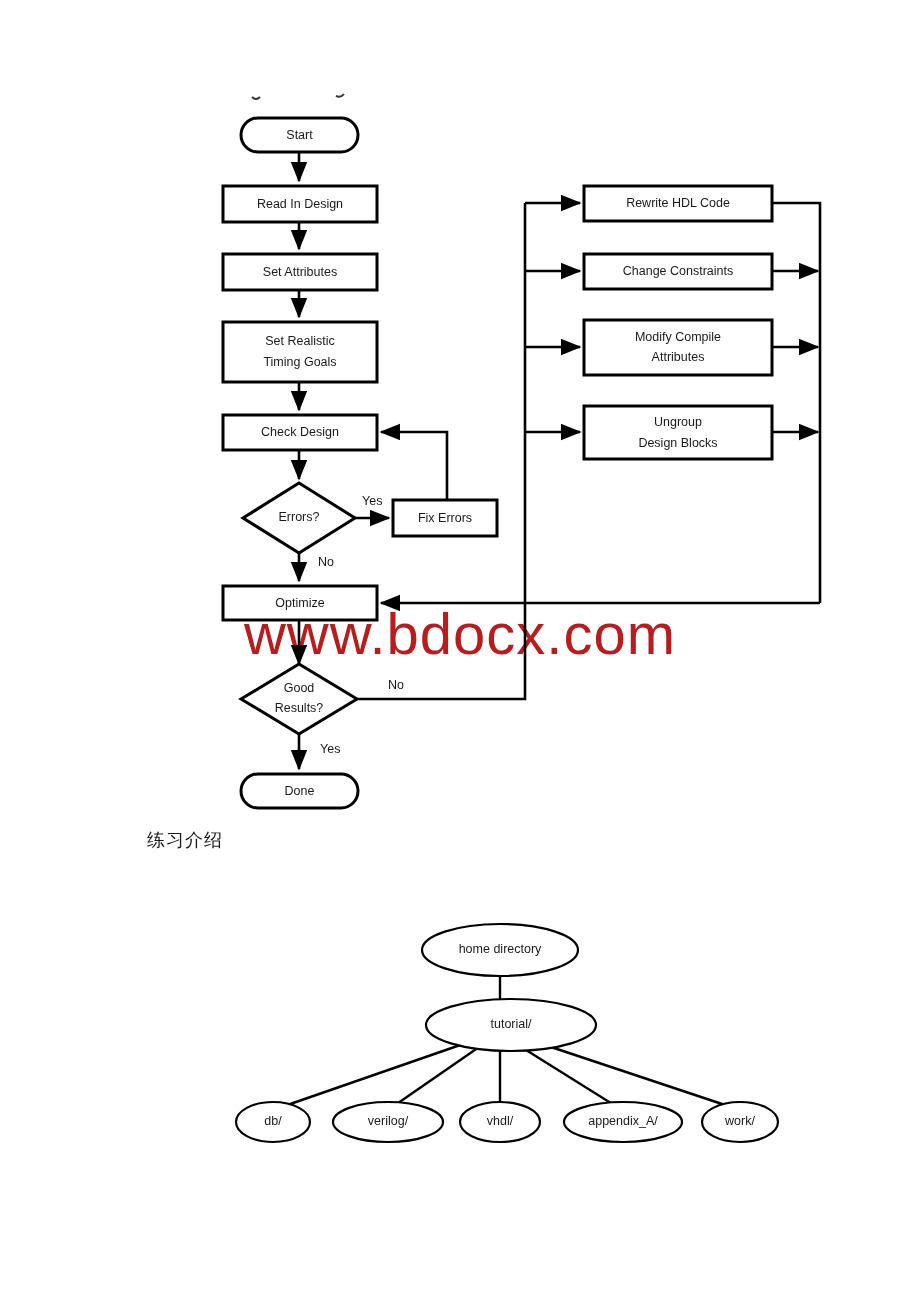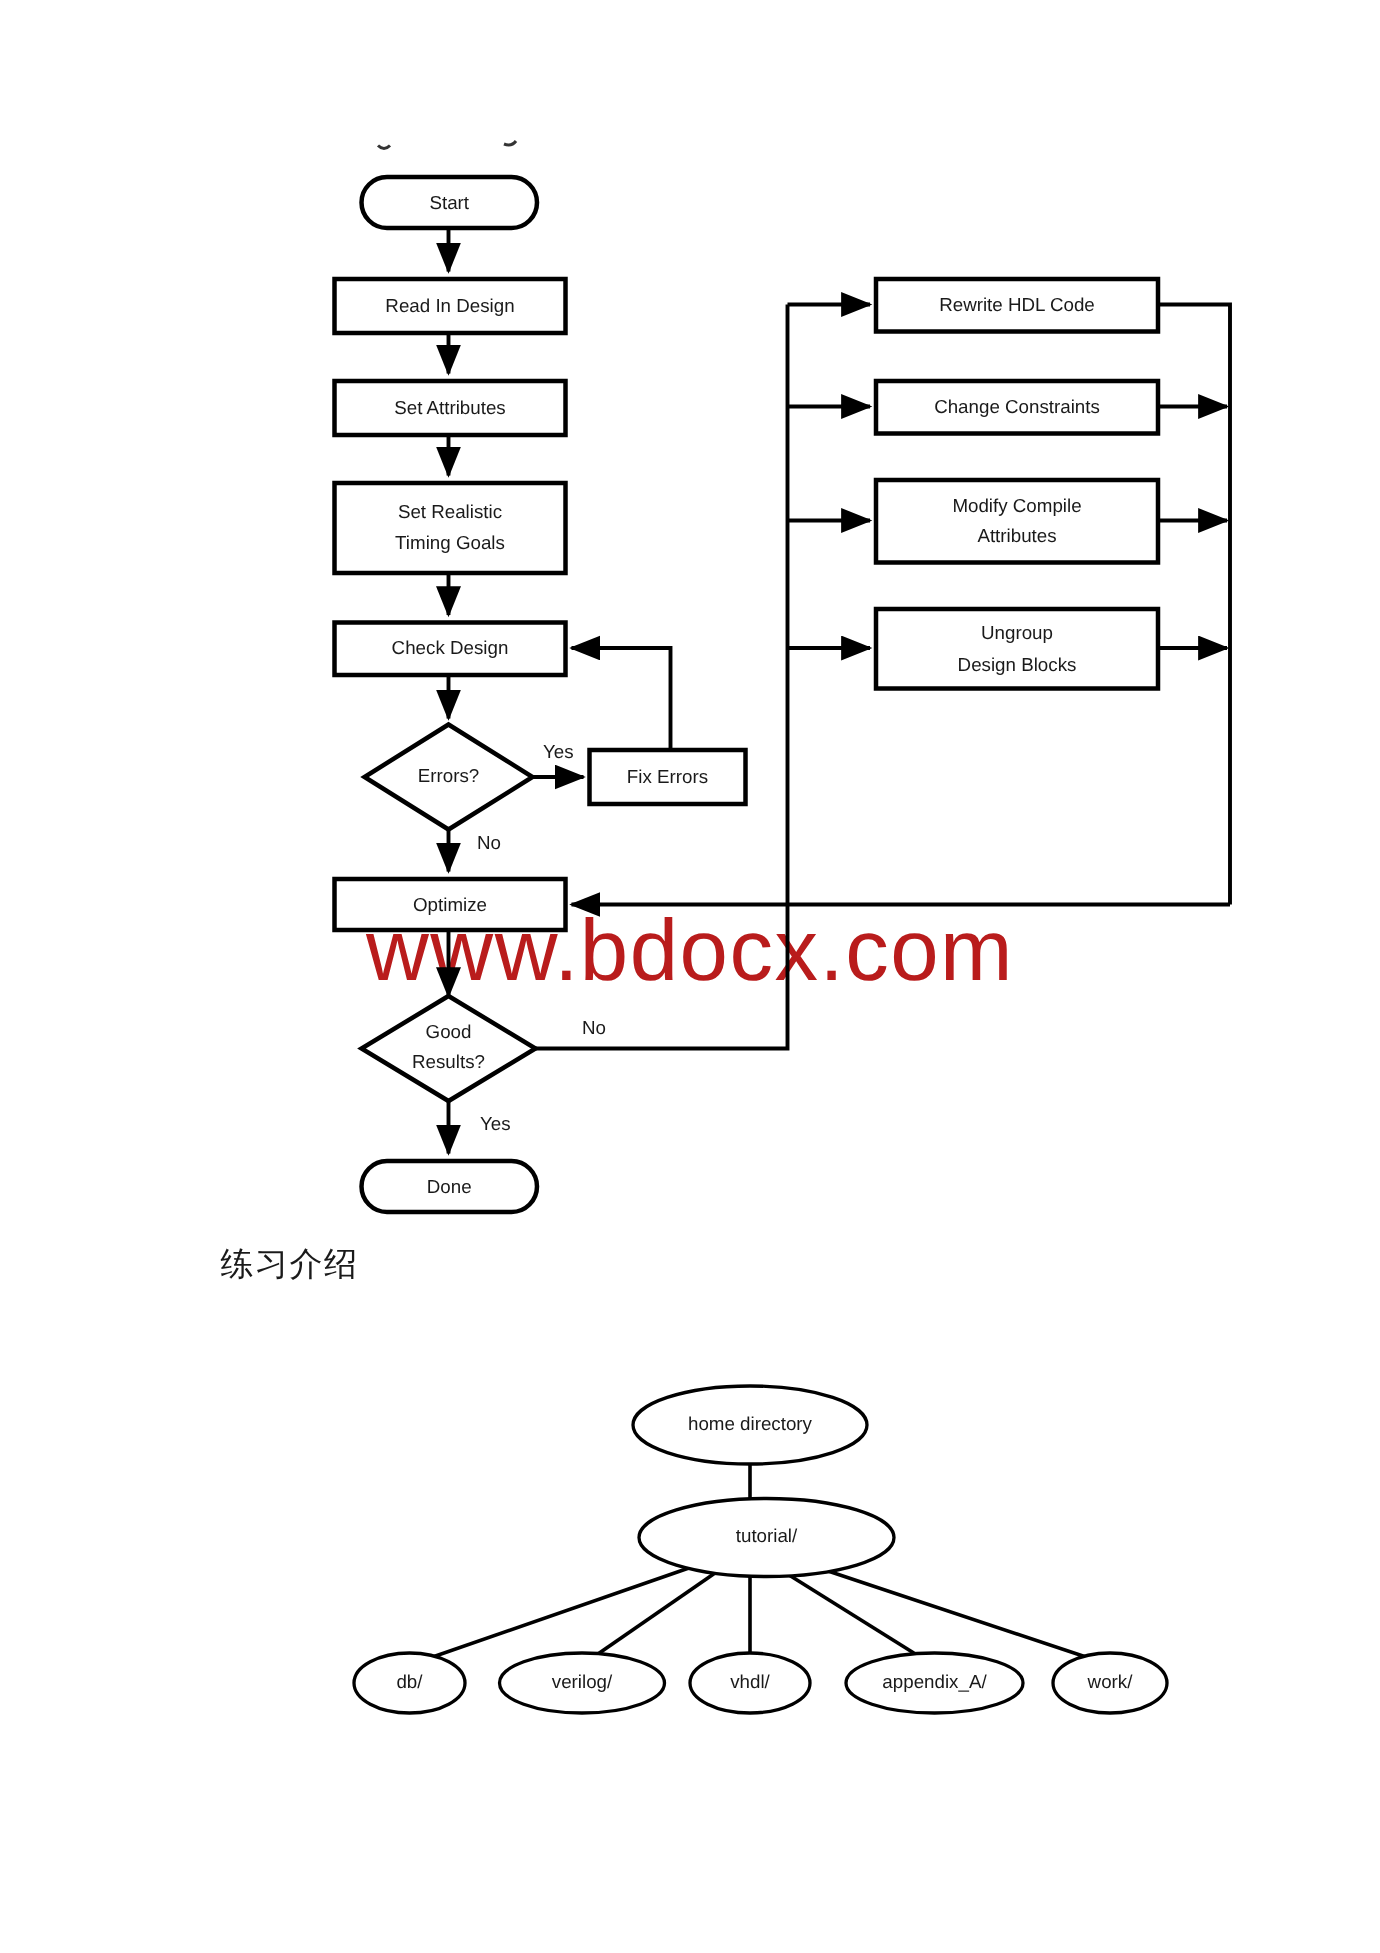--- a/index.html
+++ b/index.html
@@ -1,19 +1,19 @@
 <!DOCTYPE html>
 <html><head>
 <meta charset="utf-8">
 <style>
   html,body{margin:0;padding:0;background:#ffffff;}
   body{width:920px;height:1302px;position:relative;font-family:"Liberation Sans",sans-serif;color:#000;overflow:hidden;}
   #page{position:relative;width:920px;height:1302px;background:#fff;}
   .wm{position:absolute;left:0;top:600px;width:920px;text-align:center;font-size:58px;color:#b91c1c;letter-spacing:1px;font-family:"Liberation Sans",sans-serif;pointer-events:none;user-select:none;}
-  .cn-head{position:absolute;left:147px;top:828px;font-size:22px;font-family:"DejaVu Sans",sans-serif;color:#1a1a1a;letter-spacing:1px;}
+  .cn-head{position:absolute;left:147px;top:828px;font-size:18px;font-family:"DejaVu Sans",sans-serif;color:#1a1a1a;letter-spacing:1px;}
   .figcap{position:absolute;left:168px;top:884px;font-size:16.5px;font-style:italic;font-weight:bold;color:#4a4a4a;font-family:"Liberation Sans",sans-serif;white-space:pre;}
   svg{position:absolute;left:0;top:0;}
   .nodetxt{font-family:"Liberation Sans",sans-serif;font-size:12.5px;fill:#1a1a1a;text-anchor:middle;dominant-baseline:middle;}
   .edgelbl{font-family:"Liberation Sans",sans-serif;font-size:12.5px;fill:#1a1a1a;text-anchor:start;dominant-baseline:middle;}
   .shape{fill:#ffffff;stroke:#000000;stroke-width:3;}
   .shape-thin{fill:#ffffff;stroke:#000000;stroke-width:2.2;}
   .link{stroke:#000000;stroke-width:2.6;fill:none;}
   .link-thin{stroke:#000000;stroke-width:2.4;fill:none;}
   .ghost{stroke:#111;stroke-width:2;fill:none;opacity:.85;}
 </style>

